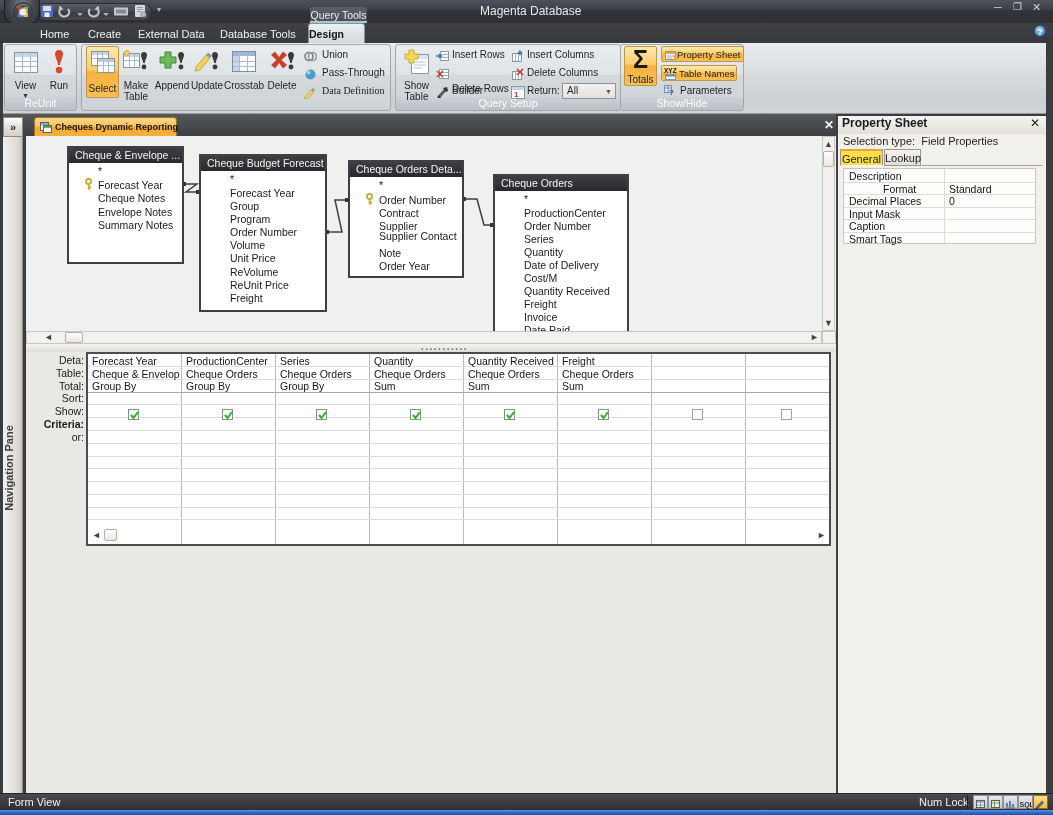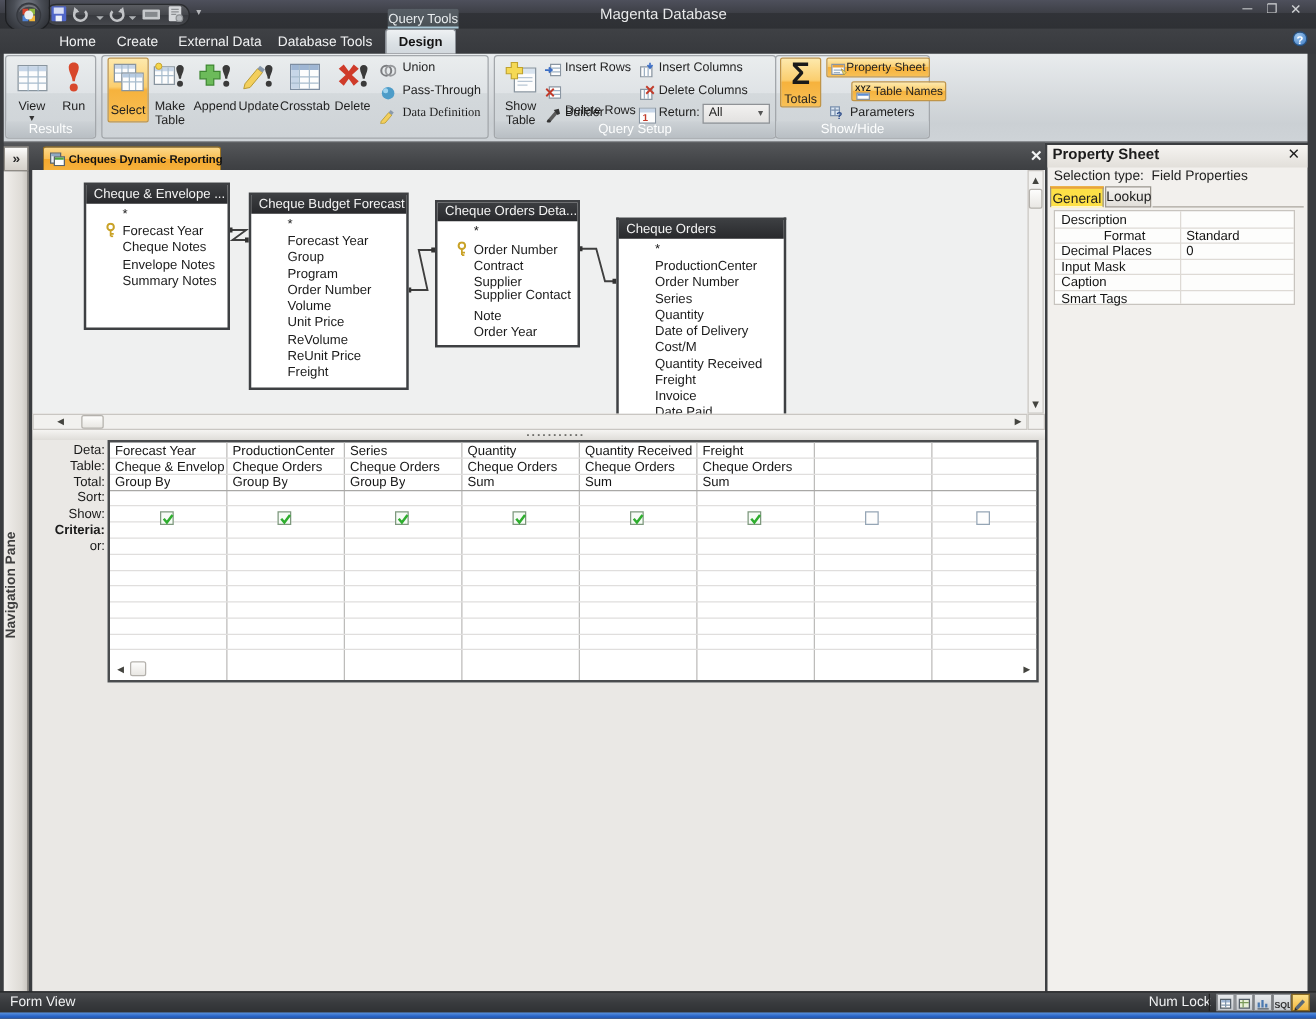--- a/index.html
+++ b/index.html
@@ -11,21 +11,21 @@
 #titlebar { left:0; top:0; width:1053px; height:23px;
   background:linear-gradient(#4e505c 0%, #3d3f46 45%, #313338 46%, #2e3034 100%); }
 #title { left:480px; top:4px; width:120px; height:15px; color:#e8e9ea; font-size:12px; }
 #qat { left:36px; top:3px; width:116px; height:18px; border-radius:9px;
   background:linear-gradient(#5b5d62,#44464b 48%,#393b40 52%,#46484d);
   border:1px solid #2a2c2f; }
 .winbtn { color:#cfd1d3; font-size:11px; }
 
 
 #tabrow { left:0; top:23px; width:1053px; height:20px; background:linear-gradient(#3f4145,#37393d); }
-.rtab { position:absolute; top:2px; height:18px; line-height:18px; color:#f0f1f2; font-size:11px; text-align:center; }
+.rtab { position:absolute; top:2px; height:18px; line-height:18px; color:#f0f1f2; font-size:11px; text-align:left; }
 #tab-design { top:0px; height:20px; line-height:20px; background:linear-gradient(#eef1f3,#dae0e4 60%,#d2d8dd); color:#141414; font-weight:bold; font-size:10.5px;
   border-radius:3px 3px 0 0; border:1px solid #8b9097; border-bottom:none; }
 #qtools { position:absolute; left:310px; top:7px; width:57px; height:16px; line-height:16px;
   background:linear-gradient(#585f66,#4a5156); color:#e9edef; font-size:10.5px; text-align:center;
   border-radius:2px 2px 0 0; border-bottom:2px solid #a8c6d4; }
 
 
 #ribbon { left:3px; top:43px; width:1043px; height:71px;
   background:linear-gradient(#e9ecee, #d7dbde 48%, #cbd0d4 80%, #ced3d7);
   border-bottom:1px solid #96999d; }
@@ -143,21 +143,21 @@
   <div class="rtab" style="left:88px;width:44px;">Create</div>
   <div class="rtab" style="left:138px;width:76px;">External Data</div>
   <div class="rtab" style="left:220px;width:80px;">Database Tools</div>
   <div class="rtab" id="tab-design" style="left:308px;width:57px;">Design</div>
 </div>
 <div class="abs" id="qtools">Query Tools</div>
 
 <div class="abs" id="ribbon">
 
   <div class="group" style="left:1px;width:73px;">
-    <div class="glabel">Results</div>
+    <div class="glabel">ReUnit</div>
     <div class="bigbtn" style="left:4px;width:33px;">
       <svg width="26" height="26" style="margin-top:2px;">
           <rect x="1.5" y="3.5" width="23" height="20" fill="#fdfdfd" stroke="#89959f"></rect>
           <rect x="2" y="4" width="22" height="4" fill="#c7d6e8"></rect>
           <path d="M2 12.5h22M2 17.5h22M9.5 4v20M17.5 4v20" stroke="#a8bccd" stroke-width="1" fill="none"></path>
         </svg>
       <div class="blabel">View</div><div style="position:absolute;top:45px;left:0;right:0;font-size:7px;color:#333;">▼</div>
     </div>
     <div class="bigbtn" style="left:39px;width:30px;">
       <svg width="18" height="28" style="margin-top:1px;">
@@ -299,21 +299,21 @@
         <div style="position:absolute;top:27px;left:0;right:0;font-size:10px;color:#1f1f1f;">Totals</div>
       </div>
     <div class="smallrow orangebtn" style="left:40px;top:1px;width:83px;padding-left:15px;overflow:hidden;font-size:9.5px;">Property Sheet
       <svg width="14" height="12" style="position:absolute;left:2px;top:2px;">
           <rect x="1.5" y="2.5" width="10" height="8" fill="#fdfdfd" stroke="#8a96a2"></rect>
           <rect x="2" y="3" width="9" height="2" fill="#e8a33d"></rect>
           <path d="M3 7h7M3 9h5" stroke="#9db1c4"></path>
           <path d="M9 6 l4 3 l-2 2 Z" fill="#e8d26a" stroke="#a8903a" stroke-width="0.6"></path>
         </svg>
     </div>
-    <div class="smallrow orangebtn" style="left:40px;top:20px;width:76px;padding-left:17px;overflow:hidden;font-size:9.5px;margin-left:20px;">Table Names
+    <div class="smallrow orangebtn" style="left:40px;top:20px;width:76px;padding-left:17px;overflow:hidden;font-size:9.5px;">Table Names
       <svg width="14" height="13" style="position:absolute;left:2px;top:1px;">
           <text x="0" y="6" font-size="6.5" font-weight="bold" fill="#1a1a1a" font-family="Liberation Sans">XYZ</text>
           <rect x="1.5" y="7.5" width="10" height="5" fill="#fdfdfd" stroke="#8a96a2"></rect>
           <rect x="2" y="8" width="9" height="1.6" fill="#5c8fd6"></rect>
         </svg>
     </div>
     <div class="smallrow" style="left:40px;top:38px;padding-left:19px;">Parameters
       <svg width="14" height="13" style="position:absolute;left:2px;top:1px;">
           <rect x="1.5" y="1.5" width="7" height="7" fill="#dce7f2" stroke="#7a90ad"></rect>
           <path d="M2 4h6M5 2v6" stroke="#7a90ad"></path>

